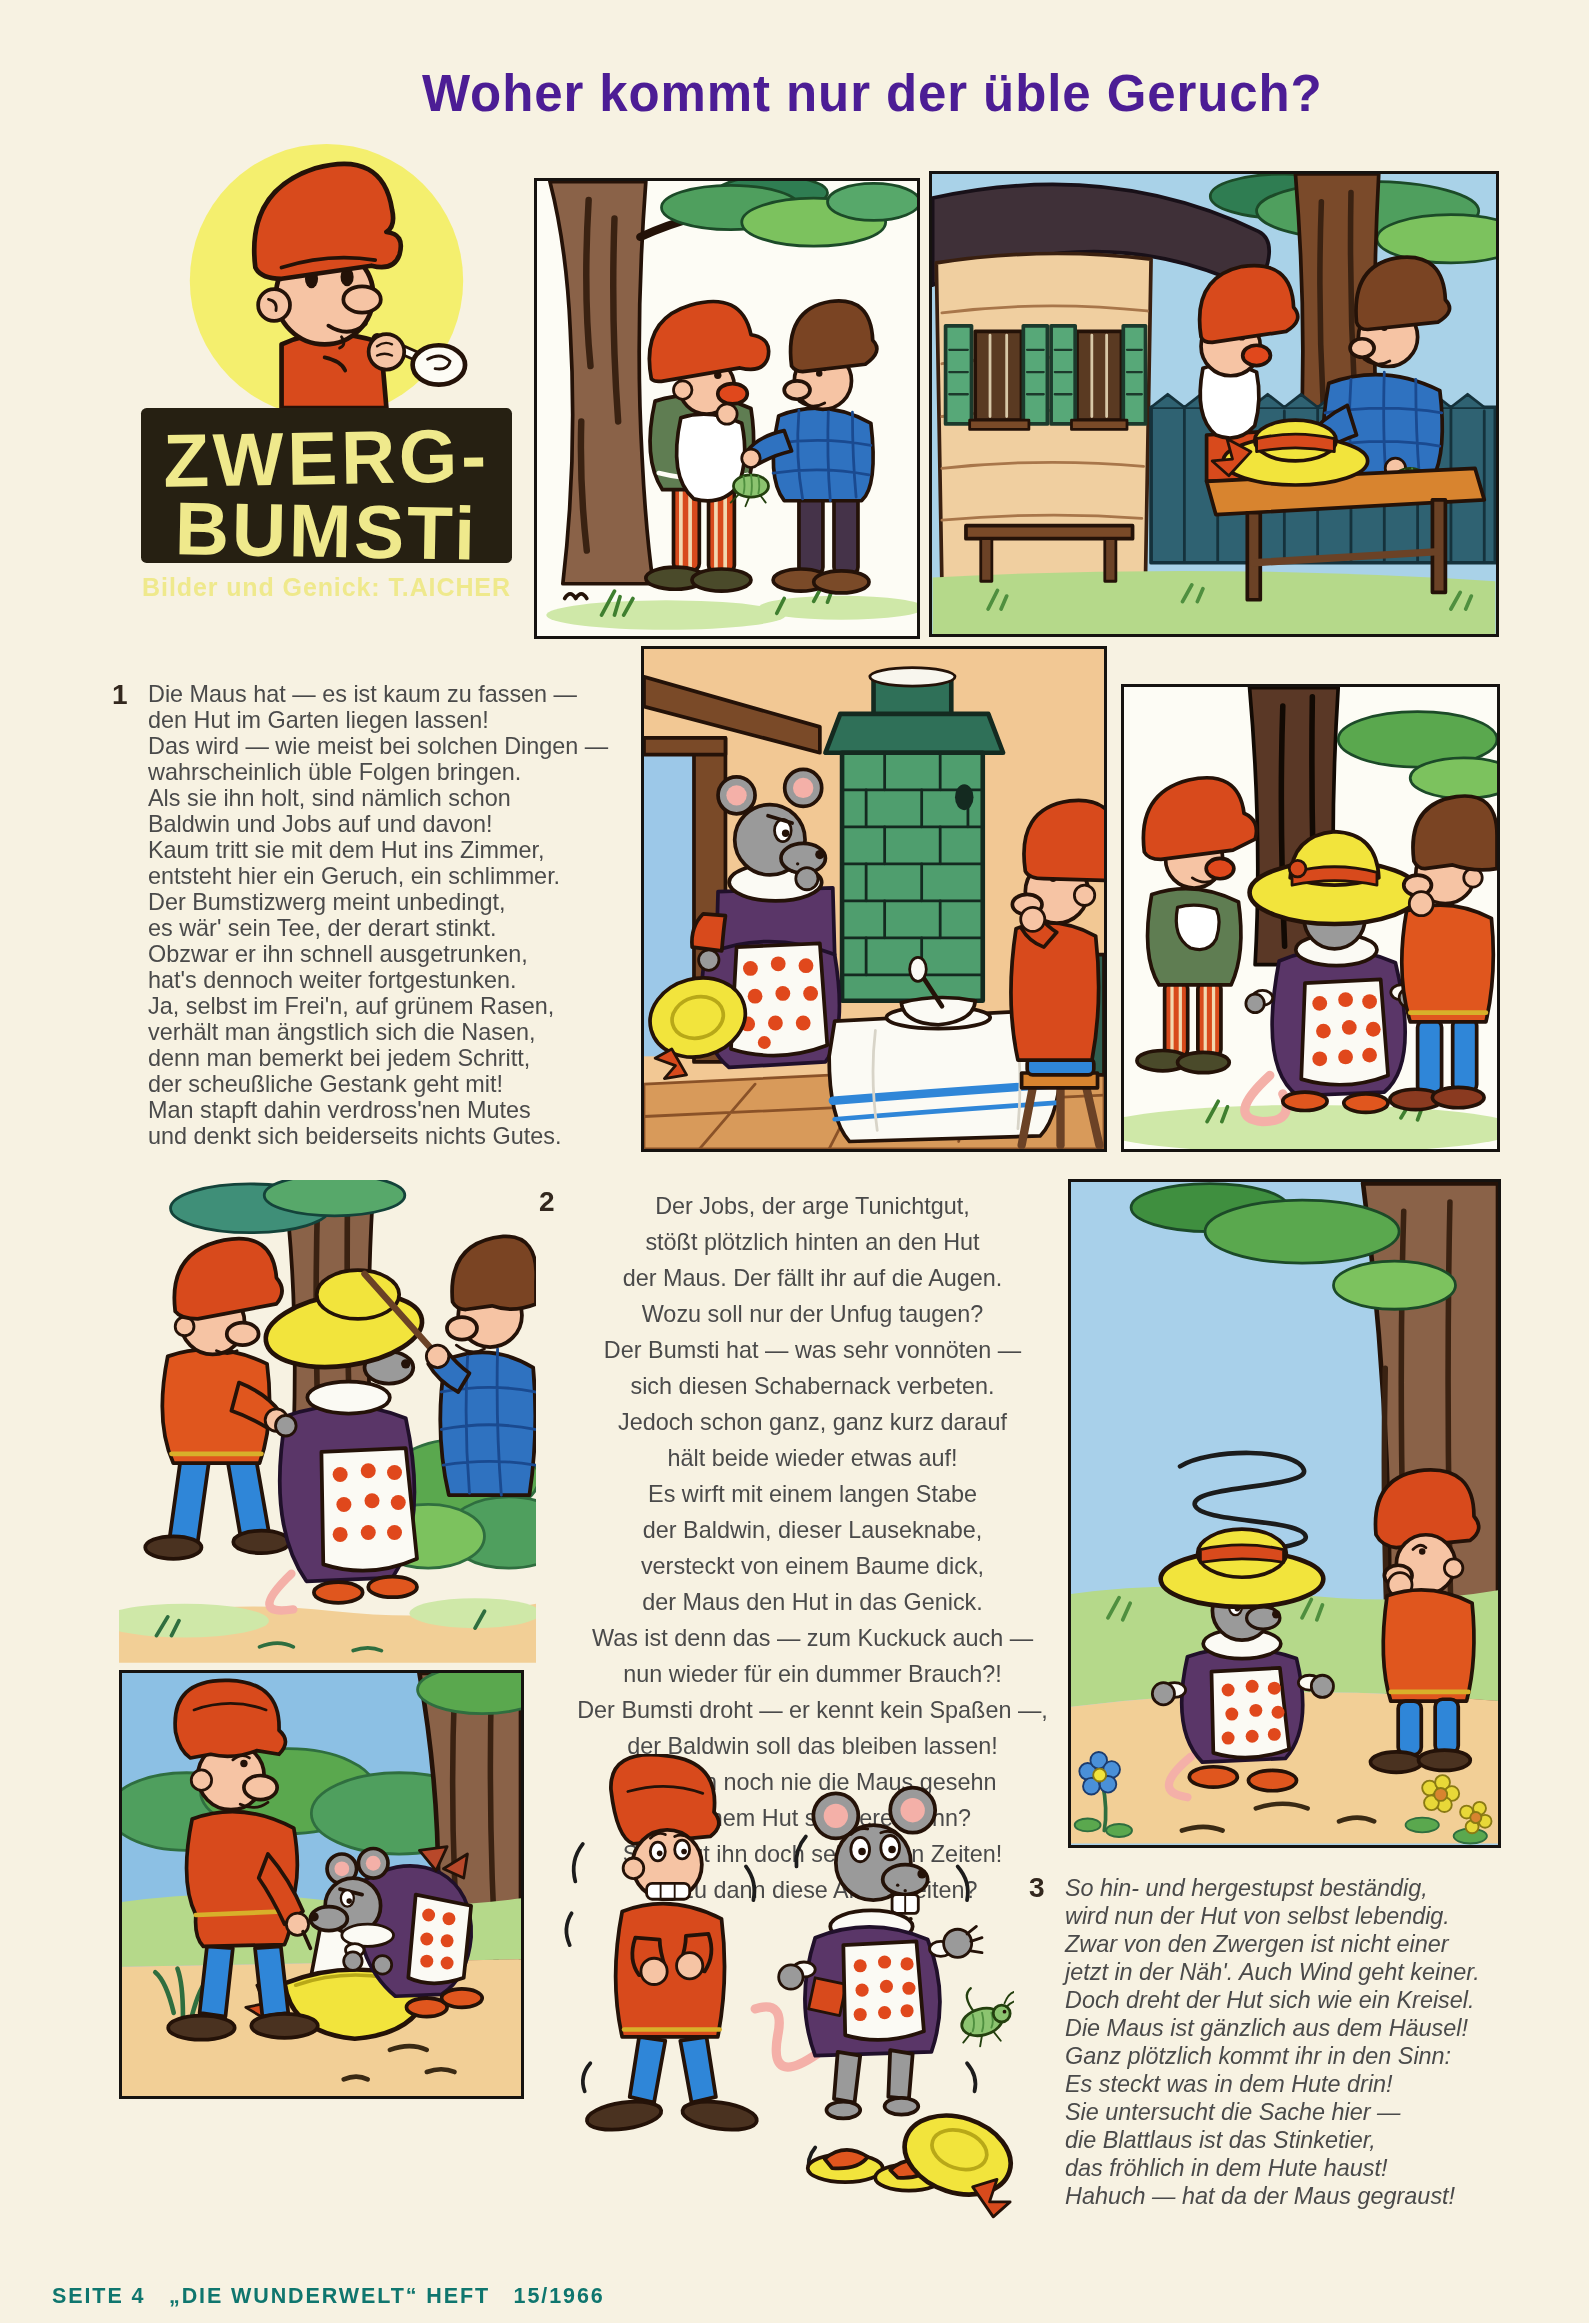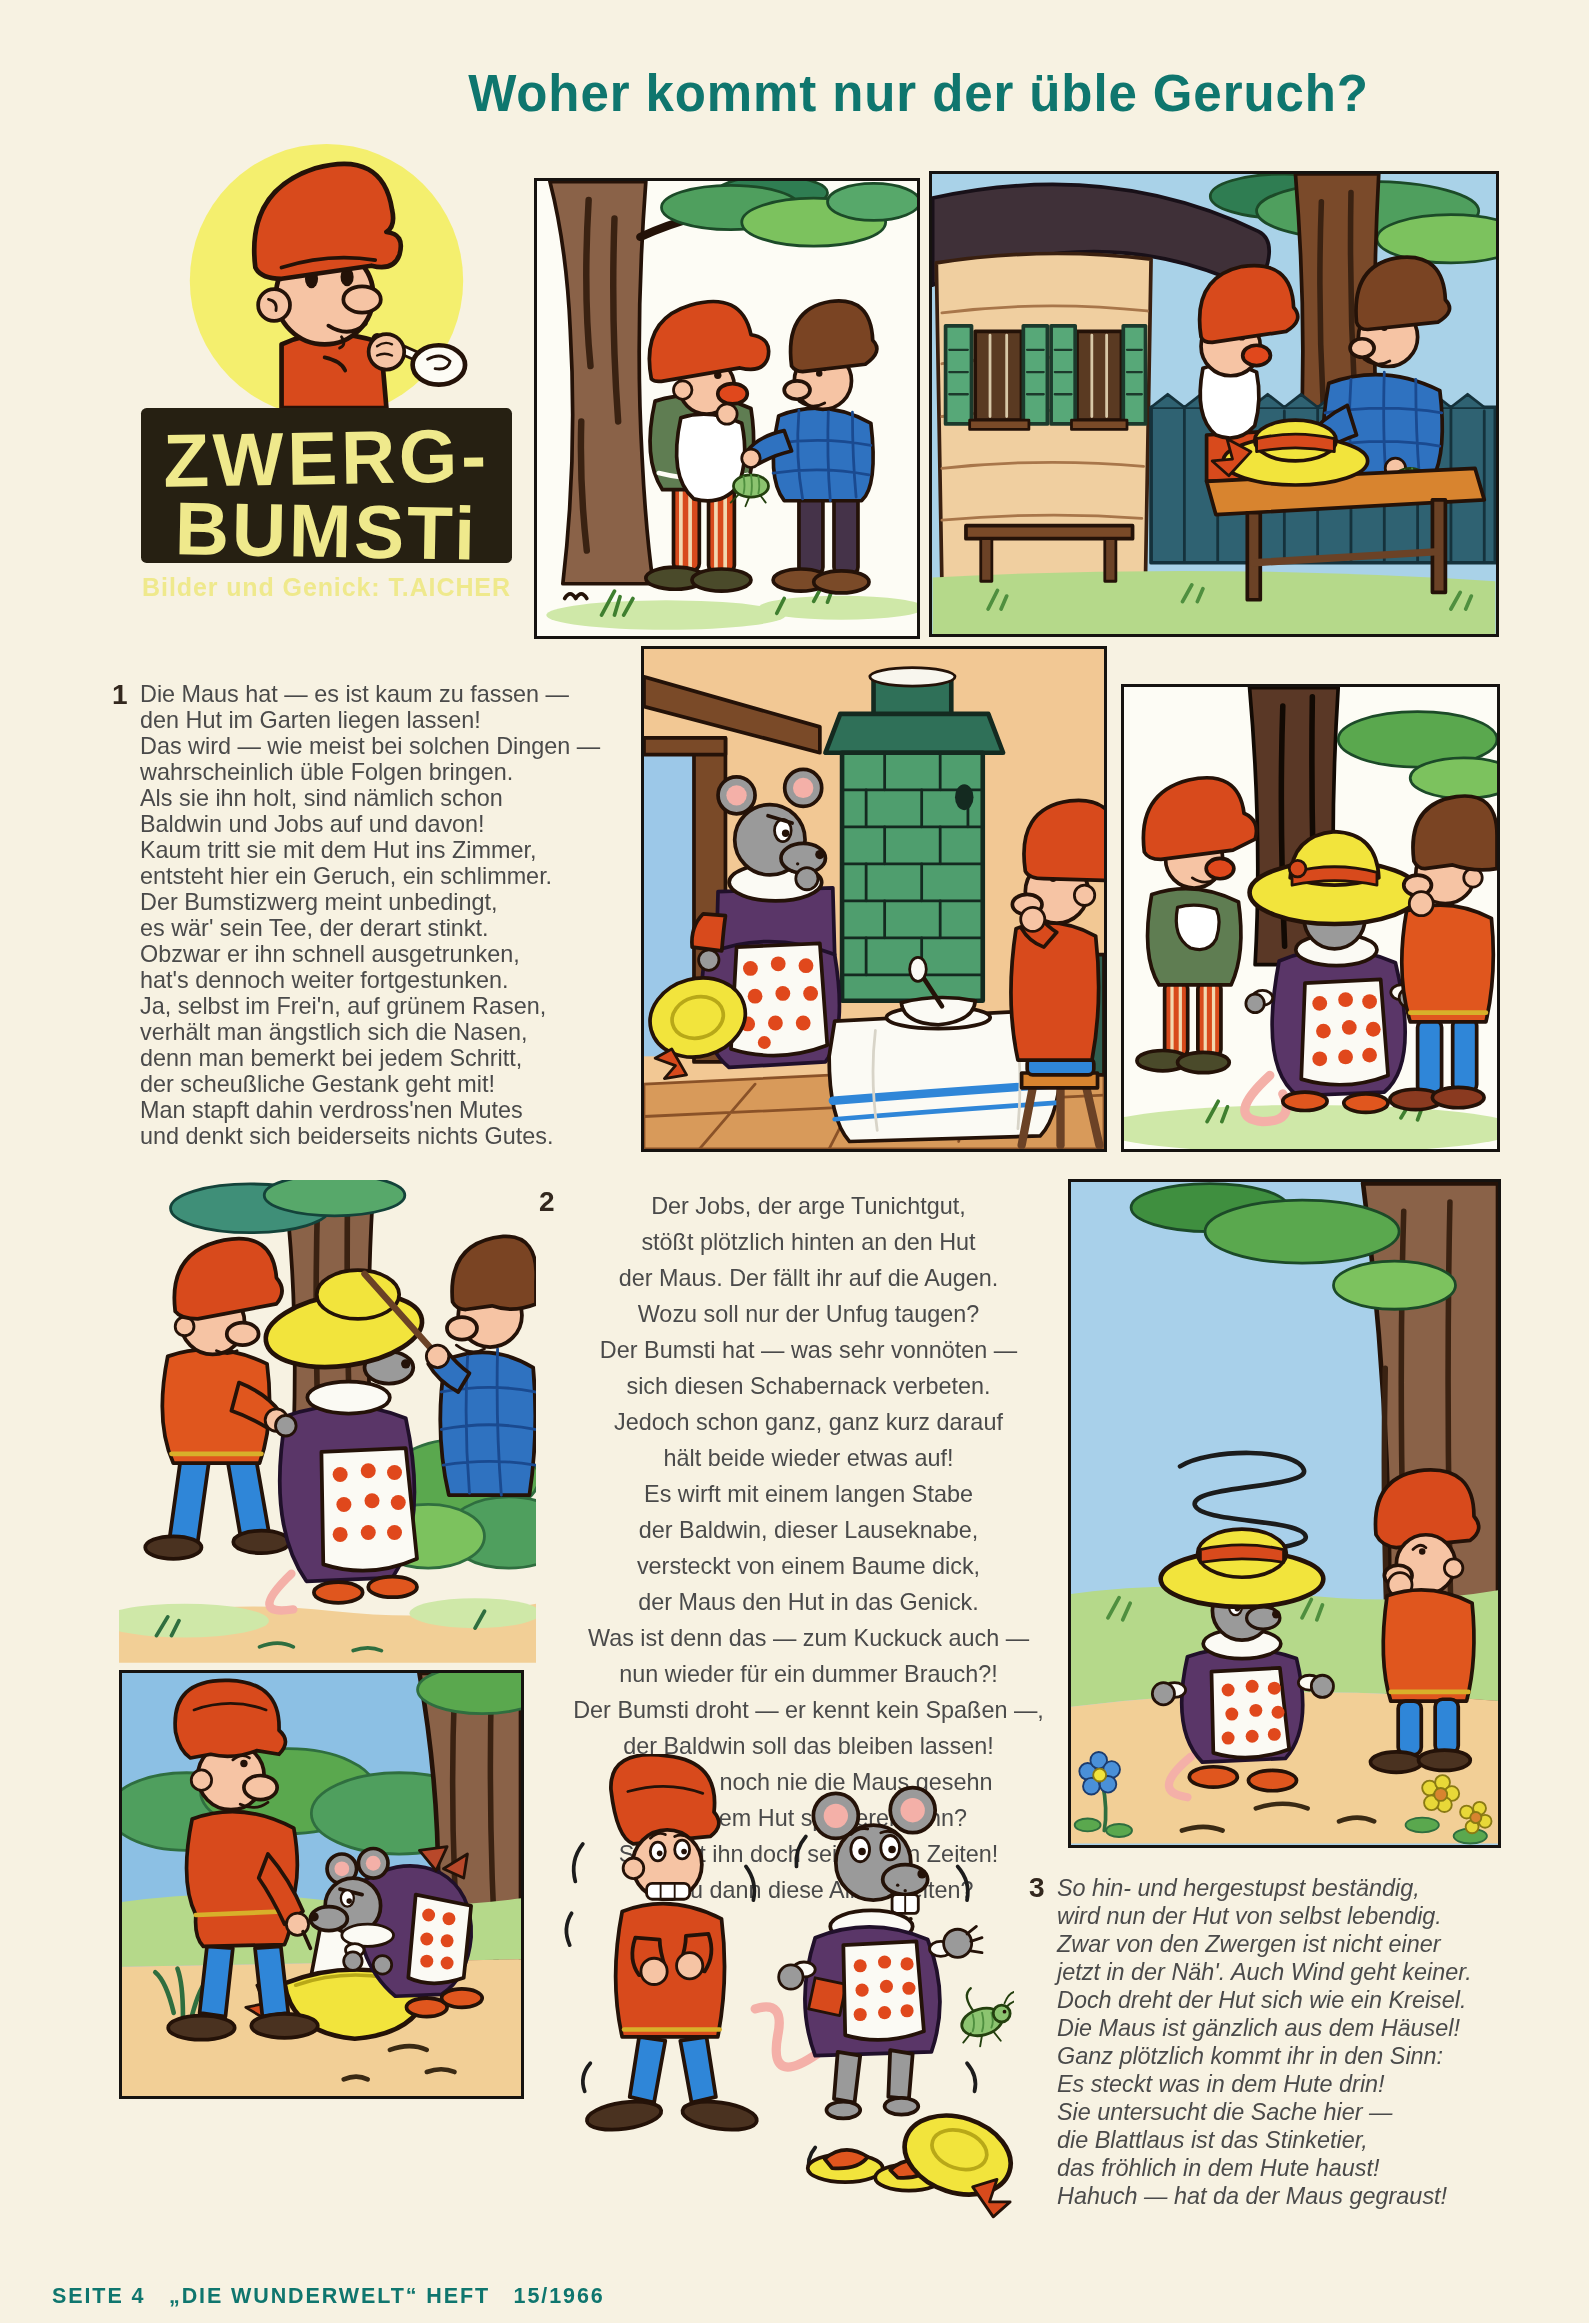--- a/index.html
+++ b/index.html
@@ -1,38 +1,38 @@
 <!DOCTYPE html>
 <html style="font-size:15px"><head>
 <meta charset="utf-8">
 <style>
   html,body{margin:0;padding:0;}
   body{font-family:"Liberation Sans",sans-serif;background:#d8d4c4;}
   #page{position:relative;width:1589px;height:2324px;background:#f7f2e2;overflow:hidden;}
-  .title{position:absolute;left:422px;top:64px;width:993px;text-align:center;
-         font-size:51px;font-weight:bold;color:#0f766e;letter-spacing:0.9px;}
+  .title{position:absolute;left:422px;top:64px;width:993px;
+         font-size:51px;font-weight:bold;color:#4c1d95;letter-spacing:0.9px;}
   
   .logo-art{position:absolute;left:141px;top:129px;width:371px;height:279px;}
   .logo-box{position:absolute;left:141px;top:408px;width:371px;height:155px;
             background:#262012;border-radius:5.6px;box-sizing:border-box;
             text-align:center;color:#efe98c;}
   .logo-line1{font-size:75px;font-weight:bold;letter-spacing:3.7px;line-height:79px;margin-top:11.2px;
               transform:rotate(-1deg);}
   .logo-line2{font-size:75px;font-weight:bold;letter-spacing:2.8px;line-height:77px;margin-top:-5.6px;
               transform:rotate(1deg);}
   .logo-byline{font-size:25px;font-weight:bold;letter-spacing:0.9px;margin-top:3.7px;}
   
   .pnl{position:absolute;box-sizing:border-box;}
   .framed{border:3.7px solid #161310;}
   .pnl svg{display:block;width:100%;height:100%;}
   .pnl svg *{stroke-linejoin:round;stroke-linecap:round;}
   
   .verse{position:absolute;}
   .verse-num{position:absolute;left:0;top:-1.9px;font-size:28px;font-weight:bold;color:#33281e;}
-  .verse-text{margin-left:28px;font-size:23.4px;color:#4a4a4a;white-space:pre-line;}
+  .verse-text{margin-left:36px;font-size:23.4px;color:#4a4a4a;white-space:pre-line;}
   .v1 .verse-text{line-height:26px;}
   .v2 .verse-text{line-height:36px;text-align:center;}
   .v3 .verse-text{line-height:28px;font-style:italic;}
   .footer{position:absolute;left:52px;top:2284px;font-size:21.5px;font-weight:bold;
           color:#0f766e;letter-spacing:1.9px;white-space:pre;}
 </style>
 </head>
 <body>
 
 <div id="page">

